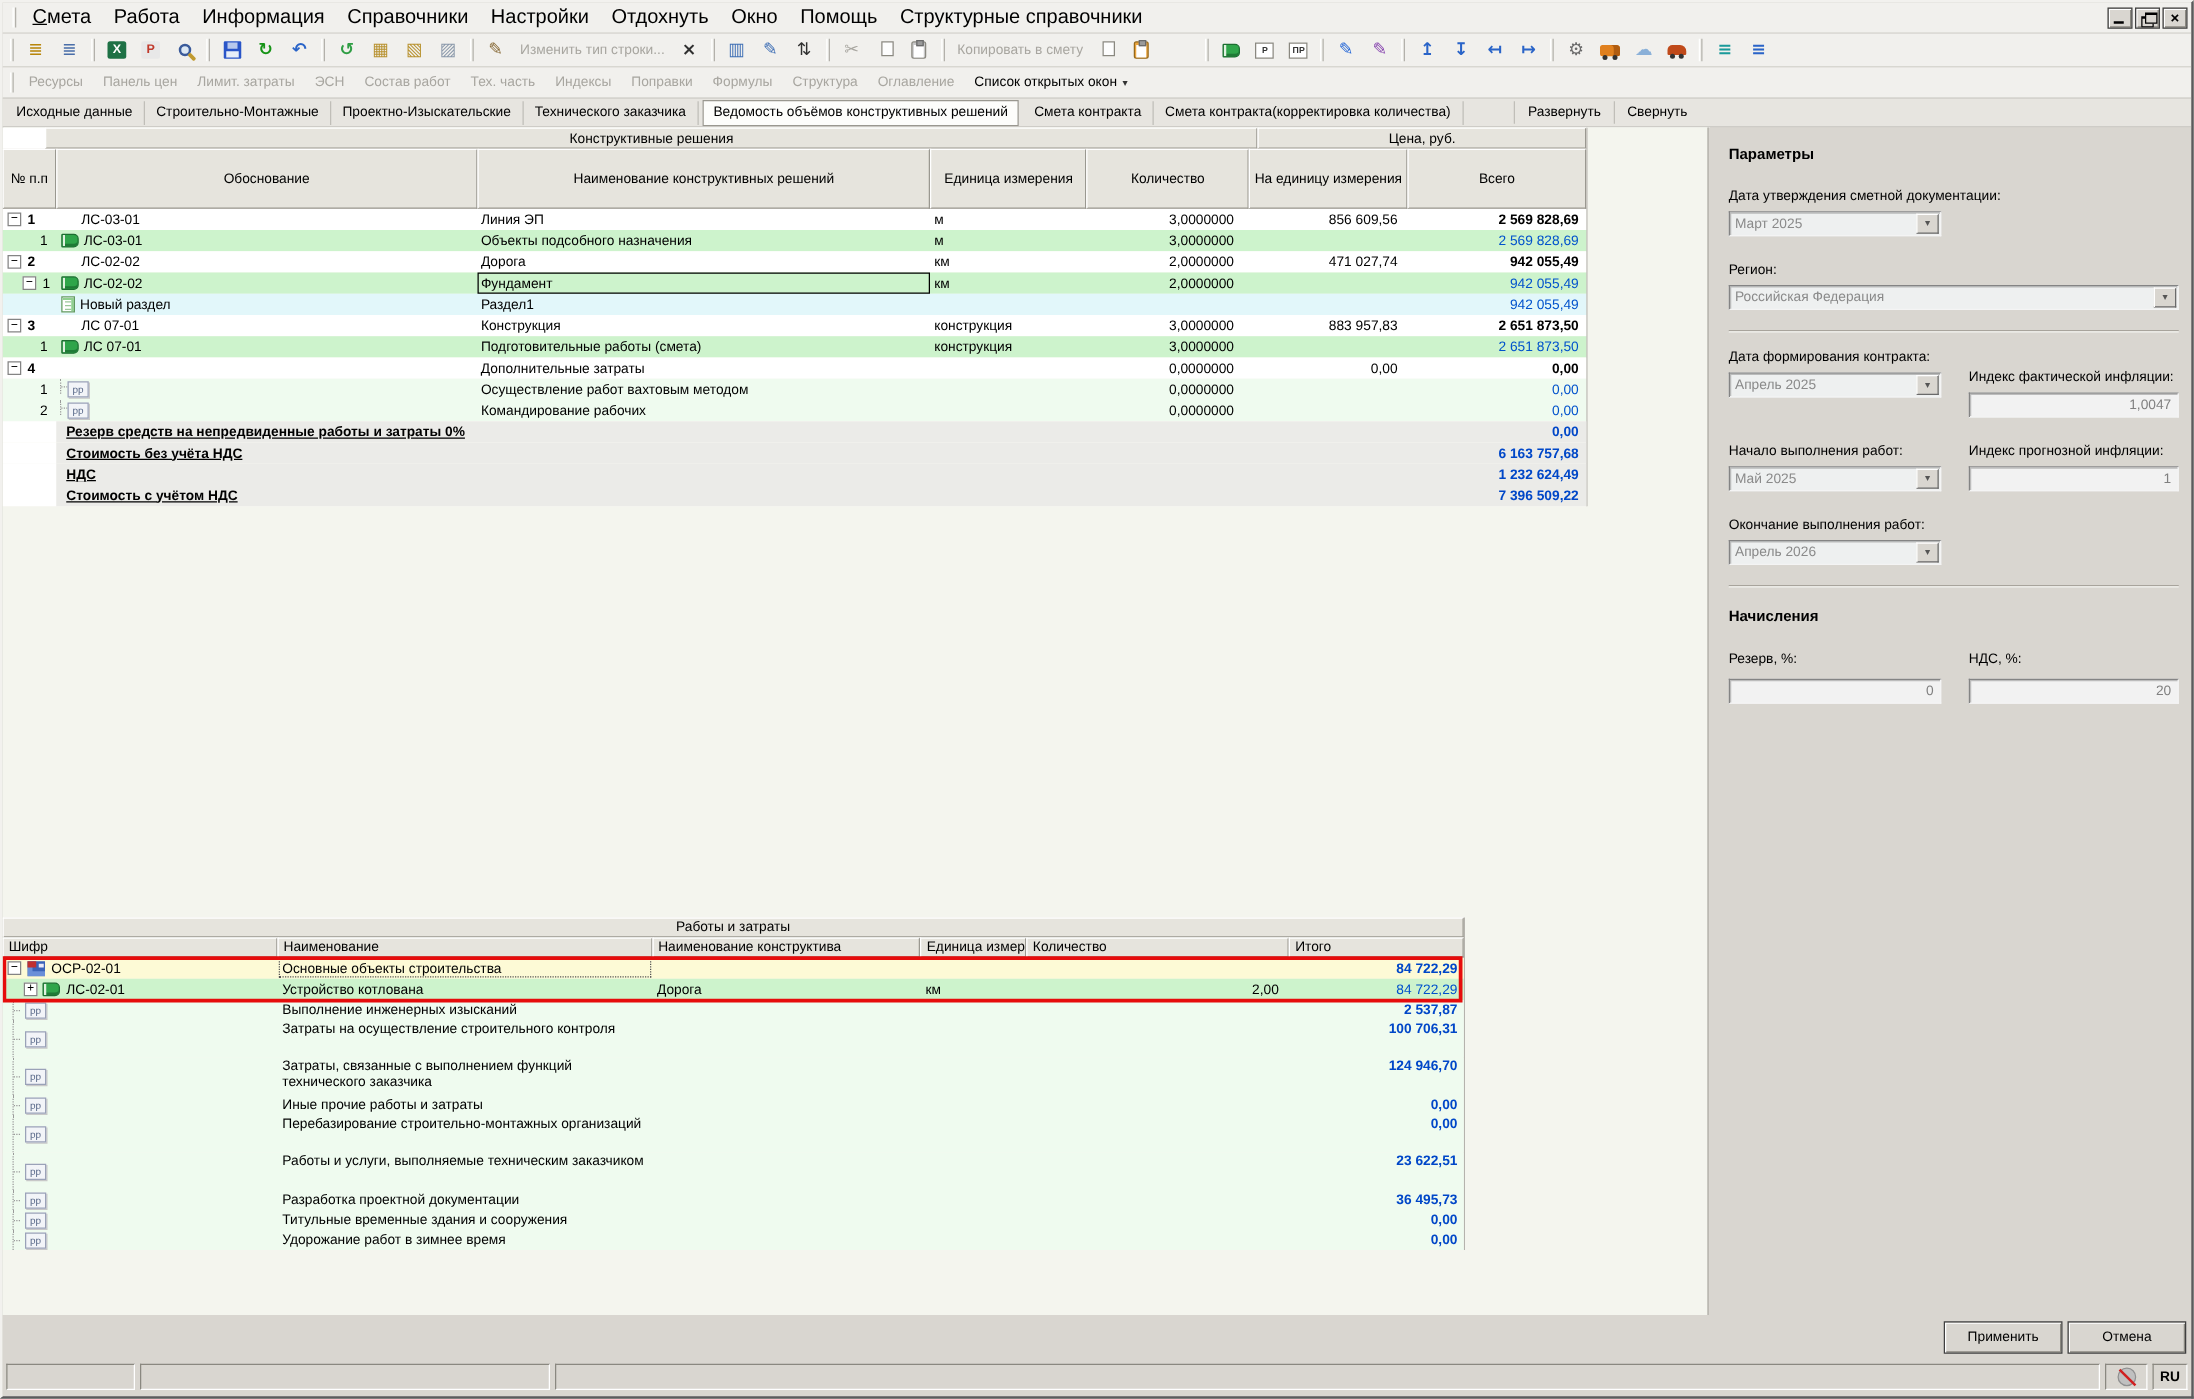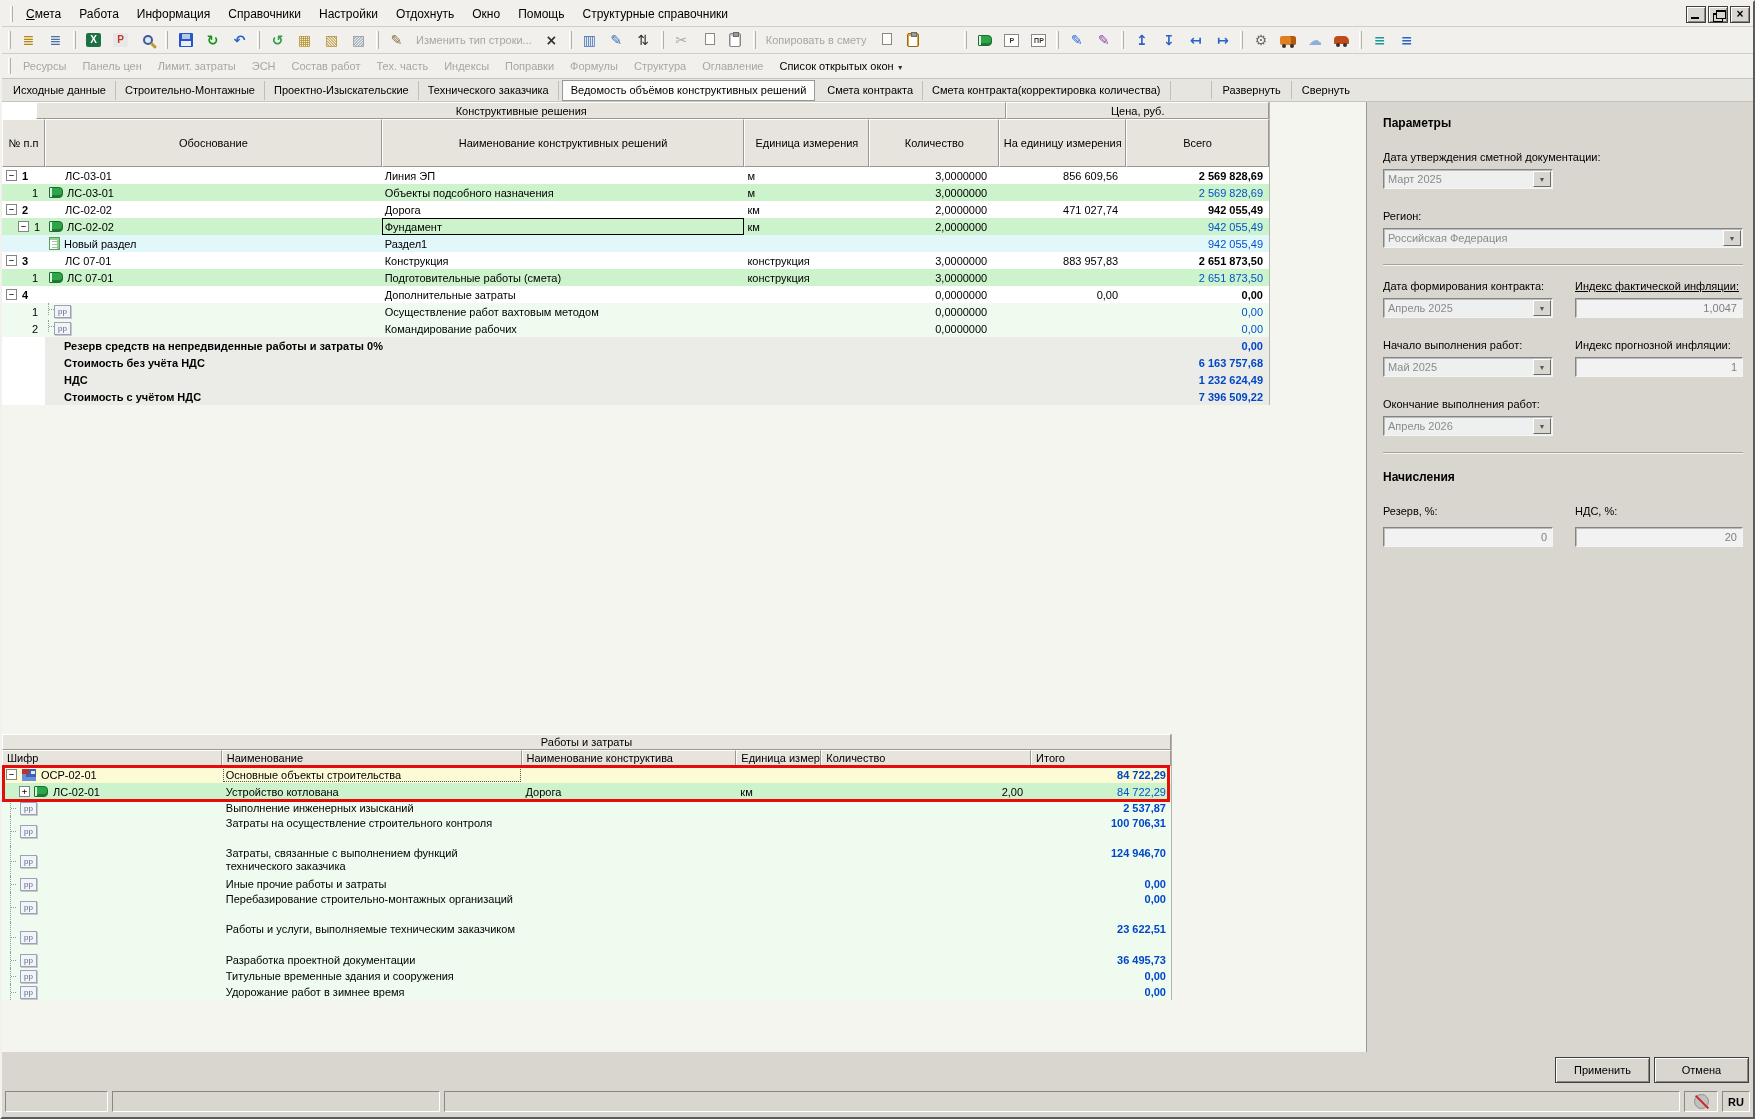--- a/index.html
+++ b/index.html
@@ -3,21 +3,21 @@
 <meta charset="utf-8">
 <style>
   html,body{margin:0;padding:0;background:#777;}
   *{box-sizing:border-box;}
   .window{width:1755px;height:1119px;position:relative;margin:0 auto;
     background:#d9d6d0;border:2px solid;border-color:#f2f1ee #5b5b5d #5b5b5d #f2f1ee;
     font-family:"Liberation Sans","DejaVu Sans",sans-serif;font-size:11px;color:#000;overflow:hidden;}
   
   .menubar{height:25px;background:#f1f0ed;border-bottom:1px solid #d0cec8;display:flex;align-items:center;padding-left:4px;}
   .grip{width:3px;height:70%;border-left:1px solid #fff;border-right:1px solid #b3b1ab;margin:0 4px;}
-  .menu-item{padding:3px 9px;font-size:12px;cursor:default;}
+  .menu-item{padding:3px 9px;font-size:16px;cursor:default;}
   .menu-item .u{text-decoration:underline;}
   .win-btns{margin-left:auto;display:flex;gap:2px;padding-right:3px;}
   .wbtn{width:20px;height:17px;background:#d9d6d0;border:1px solid #404040;
     box-shadow:inset 1px 1px 0 #fff,inset -1px -1px 0 #8a8880;position:relative;
     display:flex;align-items:center;justify-content:center;font-weight:bold;font-size:12px;line-height:1;}
   .wb-min::after{content:'';position:absolute;left:4px;bottom:3px;width:8px;border-bottom:2px solid #000;}
   .wb-restore::before{content:'';position:absolute;left:4px;top:6px;width:8px;height:6px;border:1px solid #000;border-top-width:2px;background:#d9d6d0;}
   .wb-restore::after{content:'';position:absolute;left:7px;top:3px;width:8px;height:6px;border:1px solid #000;border-top-width:2px;background:#d9d6d0;}
   
   .toolbar{height:27px;background:#f1f0ed;border-bottom:1px solid #d0cec8;display:flex;align-items:center;padding-left:2px;}
@@ -89,21 +89,21 @@
   .boldblk{font-weight:bold;}
   .cell-focus{outline:1px solid #000;outline-offset:-1px;}
   .cell-dotted{outline:1px dotted #555;outline-offset:-2px;}
   .stub{width:10px;height:100%;border-left:1px dotted #9a9a9a;position:relative;flex:none;margin-left:8px;}
   .stub::after{content:'';position:absolute;top:50%;left:0;width:5px;border-top:1px dotted #9a9a9a;}
   
   .toptable{width:1268px;border-right:1px solid #b5b3ad;}
   .summary-row{display:flex;height:17px;background:#fff;}
   .summary-pad{width:43px;}
   .summary-body{flex:1;background:#ebebe8;display:flex;align-items:center;}
-  .summary-label{font-weight:bold;padding-left:19px;flex:1;white-space:nowrap;}
+  .summary-label{font-weight:bold;padding-left:8px;flex:1;white-space:nowrap;text-decoration:underline;}
   .summary-val{width:270px;text-align:right;padding-right:6px;}
   
   .bottomtable{width:1170px;margin-top:329px;position:relative;border-right:1px solid #b5b3ad;}
   .redbox{position:absolute;left:0;top:31px;width:1168px;height:37px;border:3px solid #e60c0c;pointer-events:none;z-index:5;}
   .wrapname{white-space:normal;line-height:13px;align-items:flex-start;padding-top:1px;}
   
   .params{flex:1;background:#d9d6d0;padding:12px 10px 0 16px;position:relative;}
   .p-title{font-weight:bold;font-size:12px;margin:2px 0 0;}
   .p-label{margin-top:21px;white-space:nowrap;}
   .combo{height:20px;display:flex;margin-top:6px;background:#eef0f0;border:1px solid;border-color:#848484 #f4f4f4 #f4f4f4 #848484;box-shadow:inset 1px 1px 0 rgba(90,90,90,.35);}
@@ -830,21 +830,21 @@
         <div class="colL">
           <div class="p-label" style="margin-top:14px;">Дата формирования контракта:</div>
           <div class="combo w170">
             <span class="combo-text">Апрель 2025</span>
             <span class="combo-btn">
                 <span class="combo-arrow">▼</span>
               </span>
           </div>
         </div>
         <div class="colR">
-          <div class="p-label" style="margin-top:14px;text-decoration:underline;">Индекс фактической инфляции:</div>
+          <div class="p-label" style="margin-top:30px;">Индекс фактической инфляции:</div>
           <div class="field">1,0047</div>
         </div>
       </div>
 
       <div class="p-two">
         <div class="colL">
           <div class="p-label">Начало выполнения работ:</div>
           <div class="combo w170">
             <span class="combo-text">Май 2025</span>
             <span class="combo-btn">

